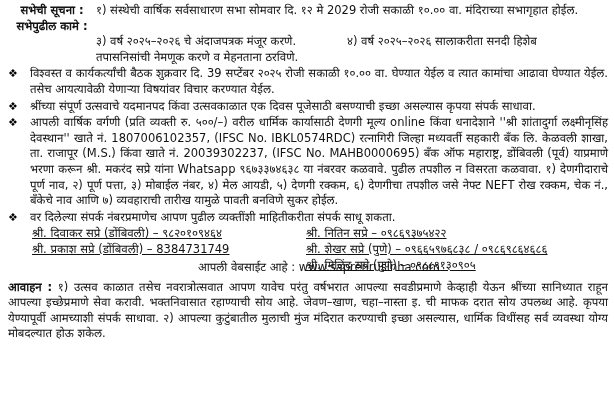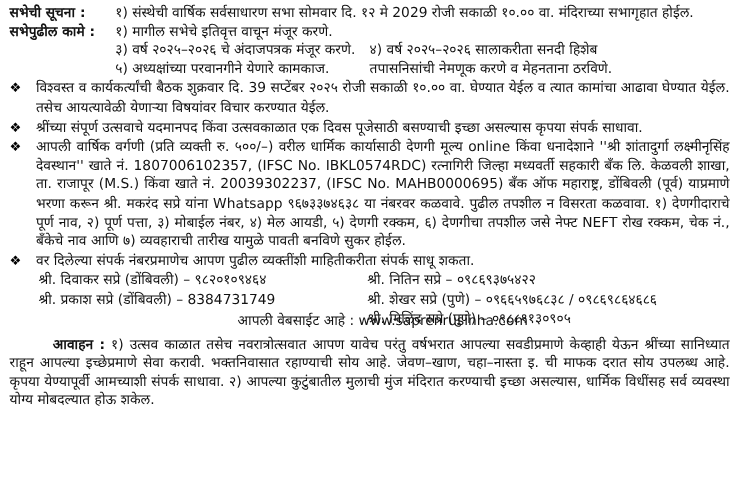--- a/index.html
+++ b/index.html
@@ -6,53 +6,51 @@
   html,body { background:#ffffff; }
   body {
     width:614px; height:409px;
     font-family:"DejaVu Sans","Liberation Sans",sans-serif;
     font-size:11.5px; line-height:15.6px;
     color:#121212;
     padding:3px 6px 2px 8px;
     overflow:hidden;
   }
   .row { display:flex; align-items:flex-start; }
-  .label-col { flex:0 0 88px; font-weight:bold; white-space:nowrap; }
+  .label-col { flex:0 0 88px; font-weight:bold; white-space:nowrap;text-align:center; }
   .agenda-left { flex:0 0 212px; }
   .agenda-right { flex:1; }
-  .agenda-indent { padding-left:88px; }
+  .agenda-indent { padding-left:88px;gap:39px; }
   .bullet-row { display:flex; align-items:flex-start; margin-top:1px; }
   .bullet-mark { flex:0 0 22px; font-size:11px; line-height:15.6px; color:#000; }
   .bullet-body { flex:1; text-align:justify; }
-  .contacts { display:grid; grid-template-columns:270px 1fr; column-gap:4px; padding-left:24px; margin-top:1px; }
+  .contacts { display:grid; grid-template-columns:270px 1fr; column-gap:4px; padding-left:24px; margin-top:1px;text-decoration:underline; }
   .contact-col { display:flex; flex-direction:column; }
   .contact-line { white-space:nowrap; }
   .website-line { padding-left:190px; margin-top:-13px; white-space:nowrap; }
   .appeal { margin-top:4px; text-align:justify; }
-  .appeal .label { font-weight:bold;margin-left:36px; }
+  .appeal .label { font-weight:bold; }
   .notice-text { flex:1; }
 </style>
 </head>
 <body>
 
 <div class="row">
   <span class="label-col">सभेची सूचना :</span>
   <span class="notice-text">१) संस्थेची वार्षिक सर्वसाधारण सभा सोमवार दि. १२ मे 2029 रोजी सकाळी १०.०० वा. मंदिराच्या सभागृहात होईल.</span>
 </div>
 
 <div class="row">
   <span class="label-col">सभेपुढील कामे :</span>
-  <span class="agenda-left">१) मागील सभेचे इतिवृत्त वाचून मंजूर करणे.</span>
 </div>
 <div class="row agenda-indent">
   <span class="agenda-left">३) वर्ष २०२५–२०२६ चे अंदाजपत्रक मंजूर करणे.</span>
   <span class="agenda-right">४) वर्ष २०२५–२०२६ सालाकरीता सनदी हिशेब</span>
 </div>
 <div class="row agenda-indent">
-  <span class="agenda-left">५) अध्यक्षांच्या परवानगीने येणारे कामकाज.</span>
   <span class="agenda-right">तपासनिसांची नेमणूक करणे व मेहनताना ठरविणे.</span>
 </div>
 
 <div class="bullet-row">
   <span class="bullet-mark">❖</span>
   <span class="bullet-body">विश्वस्त व कार्यकर्त्यांची बैठक शुक्रवार दि. 39 सप्टेंबर २०२५ रोजी सकाळी १०.०० वा. घेण्यात येईल व त्यात कामांचा आढावा घेण्यात येईल. तसेच आयत्यावेळी येणाऱ्या विषयांवर विचार करण्यात येईल.</span>
 </div>
 <div class="bullet-row">
   <span class="bullet-mark">❖</span>
   <span class="bullet-body">श्रींच्या संपूर्ण उत्सवाचे यदमानपद किंवा उत्सवकाळात एक दिवस पूजेसाठी बसण्याची इच्छा असल्यास कृपया संपर्क साधावा.</span>

